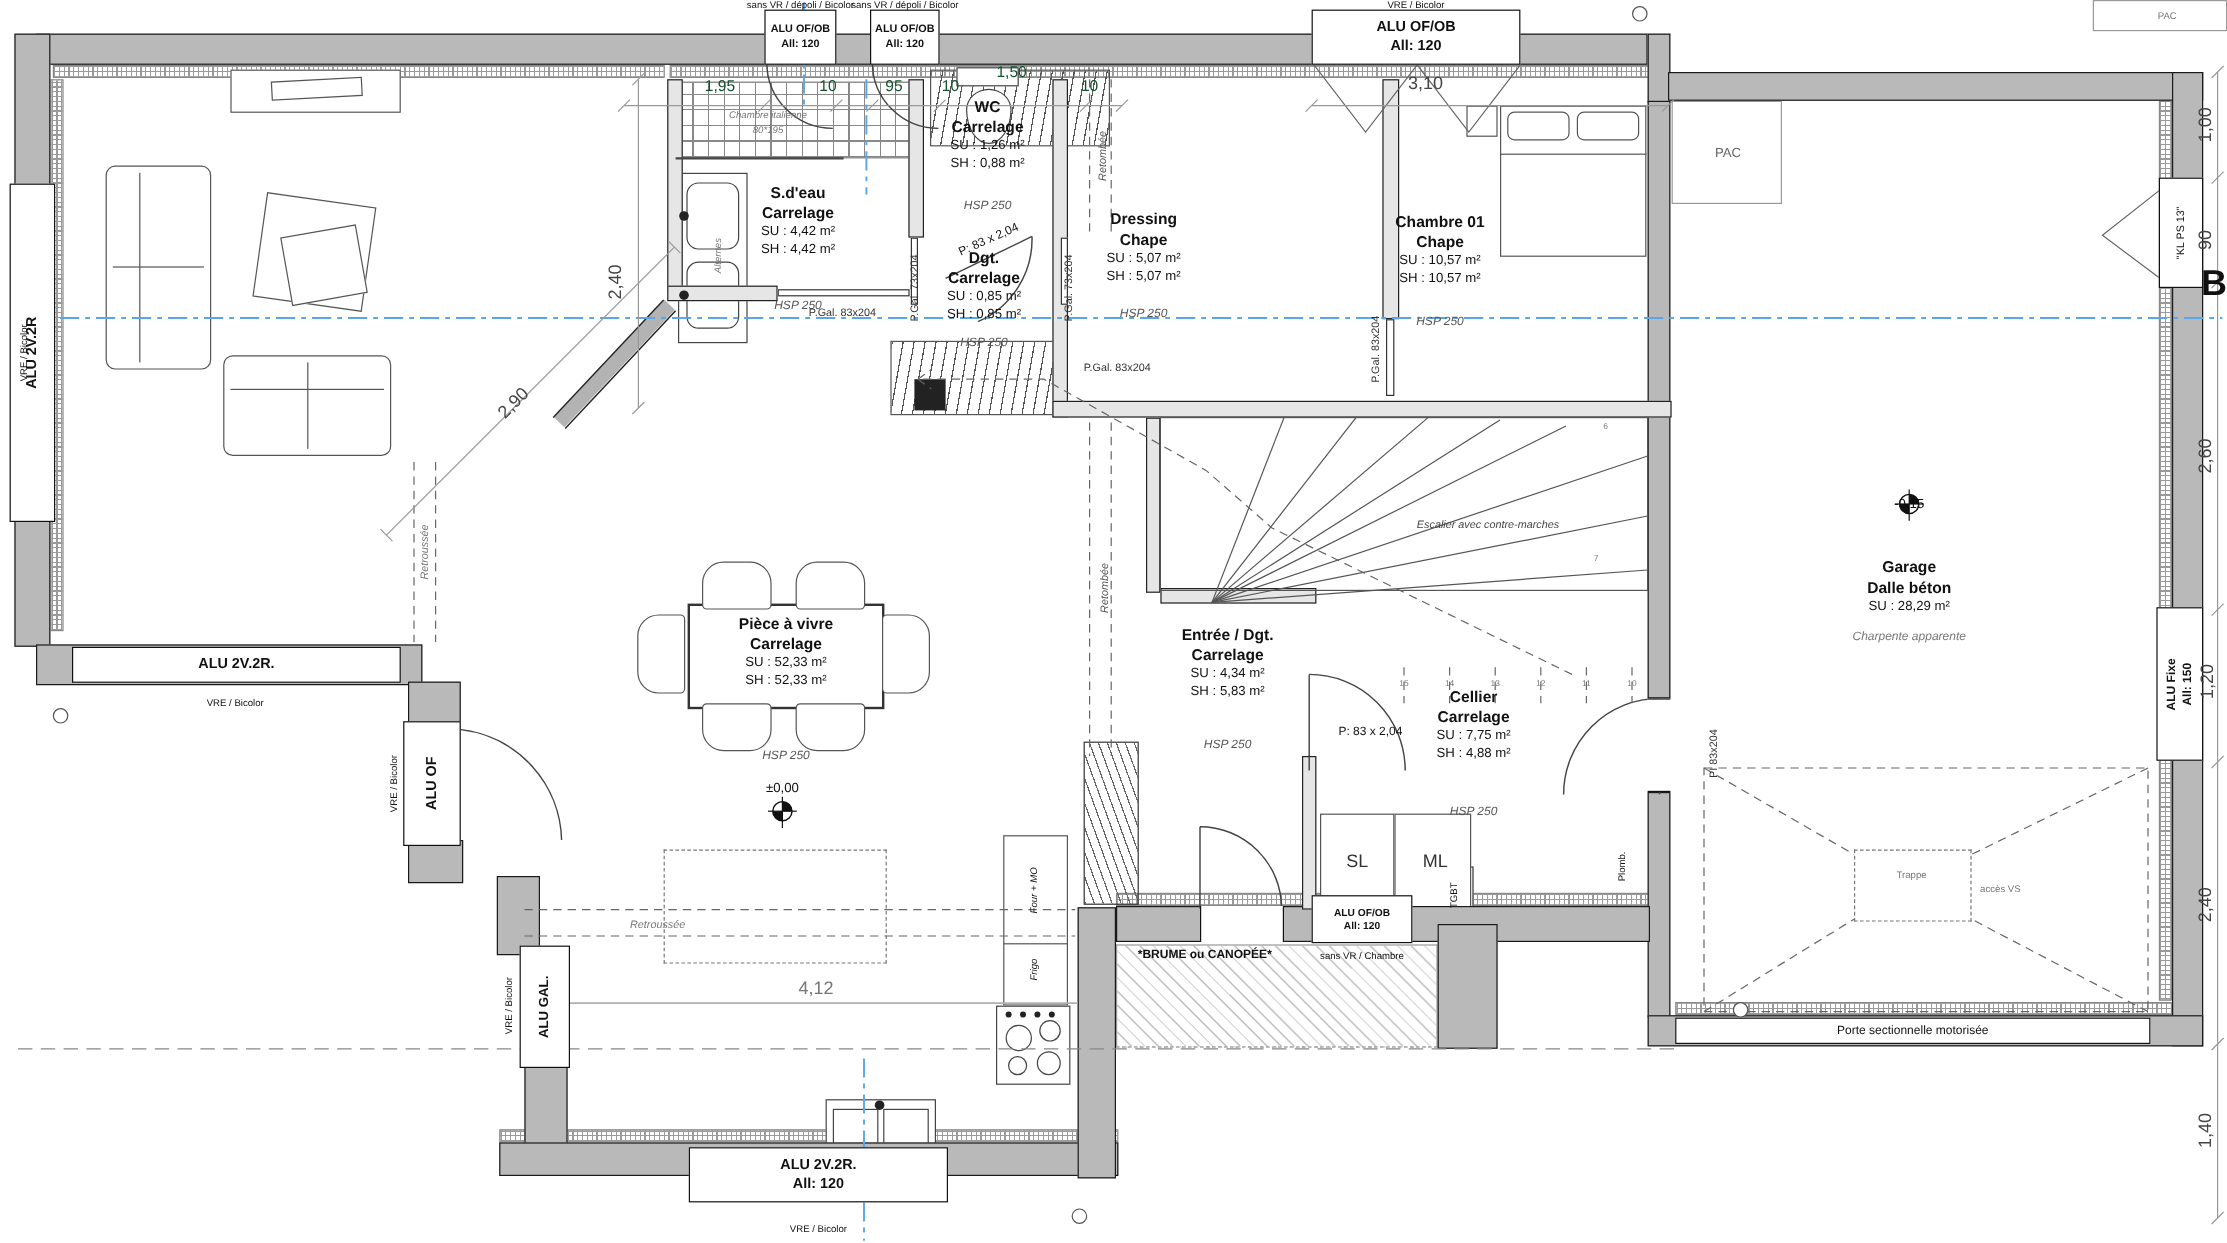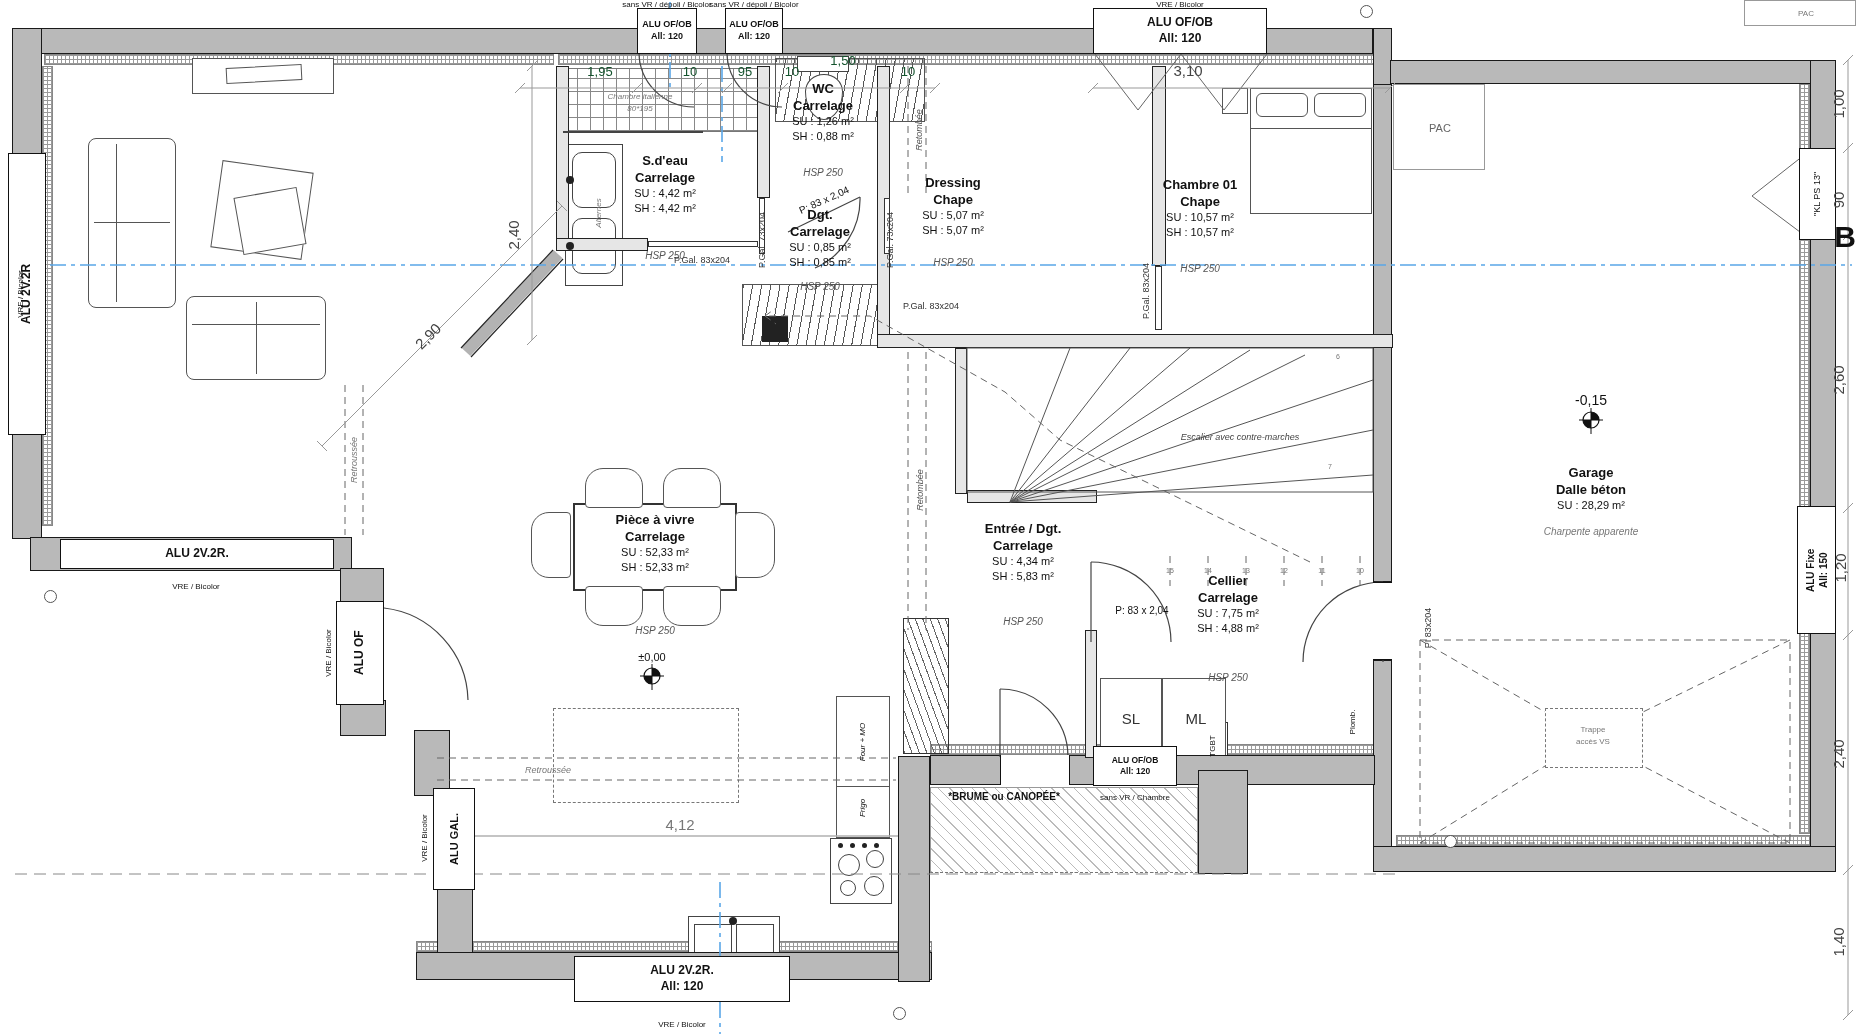--- a/index.html
+++ b/index.html
@@ -221,20 +221,23 @@
     <span>ALU OF/OB</span>
     <span>All: 120</span>
   </div>
   <div class="win vert" style="left:1797px;top:506px;width:39px;height:128px;font-size:10px">
     <span>ALU Fixe</span>
     <span>All: 150</span>
   </div>
   <div class="win vert" style="left:1799px;top:148px;width:37px;height:92px;font-size:9px;font-weight:normal">
     <span>"KL PS 13"</span>
   </div>
+  <div class="win" style="left:1396px;top:848px;width:396px;height:22px;font-size:10px;font-weight:normal">
+    <span>Porte sectionnelle motorisée</span>
+  </div>
 
   <div class="ct tiny" style="left:667px;top:4px">sans VR / dépoli / Bicolor</div>
   <div class="ct tiny" style="left:754px;top:4px">sans VR / dépoli / Bicolor</div>
   <div class="ct tiny" style="left:1180px;top:4px">VRE / Bicolor</div>
   <div class="vt tiny" style="left:20px;top:294px">VRE / Bicolor</div>
   <div class="ct tiny" style="left:196px;top:586px">VRE / Bicolor</div>
   <div class="vt tiny" style="left:328px;top:653px">VRE / Bicolor</div>
   <div class="vt tiny" style="left:424px;top:838px">VRE / Bicolor</div>
   <div class="ct tiny" style="left:682px;top:1024px">VRE / Bicolor</div>
   <div class="ct tiny" style="left:1135px;top:797px">sans VR / Chambre</div>
@@ -304,21 +307,21 @@
   <div class="ct hsp" style="left:1228px;top:677px">HSP 250</div>
 
   <div class="room" style="left:1591px;top:464px">
     <div class="nm">Garage</div>
     <div class="nm">Dalle béton</div>
     <div class="su">SU : 28,29 m²</div>
   </div>
   <div class="ct hsp" style="left:1591px;top:531px;color:#777">Charpente apparente</div>
 
   <div class="ct" style="left:652px;top:657px;font-size:11px">±0,00</div>
-  <div class="ct" style="left:1591px;top:400px;font-size:14px">-0,15</div>
+  <div class="ct" style="left:1591px;top:420px;font-size:11px">-0,15</div>
 
   <div class="ct dim" style="left:600px;top:71px">1,95</div>
   <div class="ct dim" style="left:690px;top:71px">10</div>
   <div class="ct dim" style="left:745px;top:71px">95</div>
   <div class="ct dim" style="left:792px;top:71px">10</div>
   <div class="ct dim" style="left:843px;top:60px">1,50</div>
   <div class="ct dim" style="left:908px;top:71px">10</div>
   <div class="ct dimbig" style="left:1188px;top:70px">3,10</div>
   <div class="vt dimbig" style="left:513px;top:235px">2,40</div>
   <div class="rt45 dimbig" style="left:428px;top:336px">2,90</div>
@@ -343,21 +346,21 @@
   <div class="ct tiny it gray" style="left:640px;top:96px">Chambre italienne</div>
   <div class="ct tiny it gray" style="left:640px;top:108px">80*195</div>
   <div class="vt tiny it gray" style="left:598px;top:213px">Alternes</div>
   <div class="vt s9 it" style="left:919px;top:130px;color:#555">Retombée</div>
   <div class="vt s9 it" style="left:920px;top:490px;color:#555">Retombée</div>
   <div class="vt s9 it gray" style="left:354px;top:460px">Retroussée</div>
   <div class="ct s9 it gray" style="left:548px;top:770px">Retroussée</div>
   <div class="ct s9 it" style="left:1240px;top:437px;color:#444">Escalier avec contre-marches</div>
   <div class="ct s10" style="left:1004px;top:796px;font-weight:bold">*BRUME ou CANOPÉE*</div>
   <div class="ct tiny gray" style="left:1593px;top:729px">Trappe</div>
-  <div class="ct tiny gray" style="left:1593px;top:741px">accès VS</div>
+  <div class="ct tiny gray" style="left:1667px;top:741px">accès VS</div>
 
   <div class="f" style="left:1393px;top:84px;width:92px;height:86px;border-color:#999"></div>
   <div class="ct" style="left:1440px;top:128px;color:#666;font-size:11px">PAC</div>
   <div class="f" style="left:1744px;top:0;width:112px;height:26px;border-color:#999"></div>
   <div class="ct tiny gray" style="left:1806px;top:13px">PAC</div>
   <div class="f" style="left:1196px;top:722px;width:32px;height:48px;border-color:#333"></div>
   <div class="vt tiny" style="left:1212px;top:746px">TGBT</div>
   <div class="vt tiny" style="left:1352px;top:722px">Plomb.</div>
   <div class="f" style="left:1100px;top:678px;width:62px;height:84px"></div>
   <div class="f" style="left:1162px;top:678px;width:64px;height:84px"></div>

